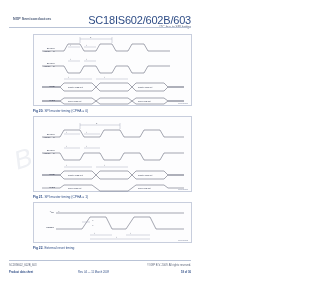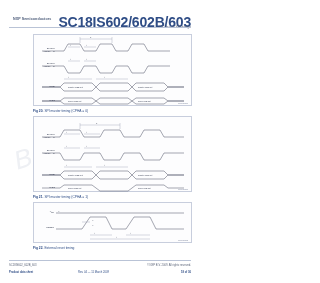--- a/index.html
+++ b/index.html
@@ -9,21 +9,21 @@
     font-family:"Liberation Sans", sans-serif;
     color:#3a3f55;
     overflow:hidden;
     position:relative;
   }
   .page{position:relative;width:200px;height:283px;box-sizing:border-box;}
 
   
   .header{position:absolute;left:0;top:14px;width:200px;height:20px;}
   .brand{position:absolute;left:13px;top:3px;font-size:3.6px;color:#4a5a78;letter-spacing:.1px;font-weight:bold;}
-  .title{position:absolute;right:9px;top:0px;font-size:14px;font-weight:bold;color:#2f4d86;letter-spacing:-.2px;white-space:nowrap;}
+  .title{position:absolute;right:9px;top:0px;font-size:11px;font-weight:normal;color:#2f4d86;letter-spacing:-.2px;white-space:nowrap;}
   .subtitle{position:absolute;right:9px;top:11px;font-size:3.3px;color:#5b6478;white-space:nowrap;}
   .hrule{position:absolute;left:9px;right:9px;top:27px;height:.6px;background:#b9c3d6;}
 
   
   .figbox{position:absolute;left:33px;right:8px;border:.5px solid #c8cedd;background:#fdfdfe;box-sizing:border-box;}
   .fig1{top:34px;height:72px;}
   .fig2{top:116px;height:76px;}
   .fig3{top:202px;height:41px;}
 
   .caption{position:absolute;left:33px;font-size:3.3px;color:#2f4d86;white-space:nowrap;}

